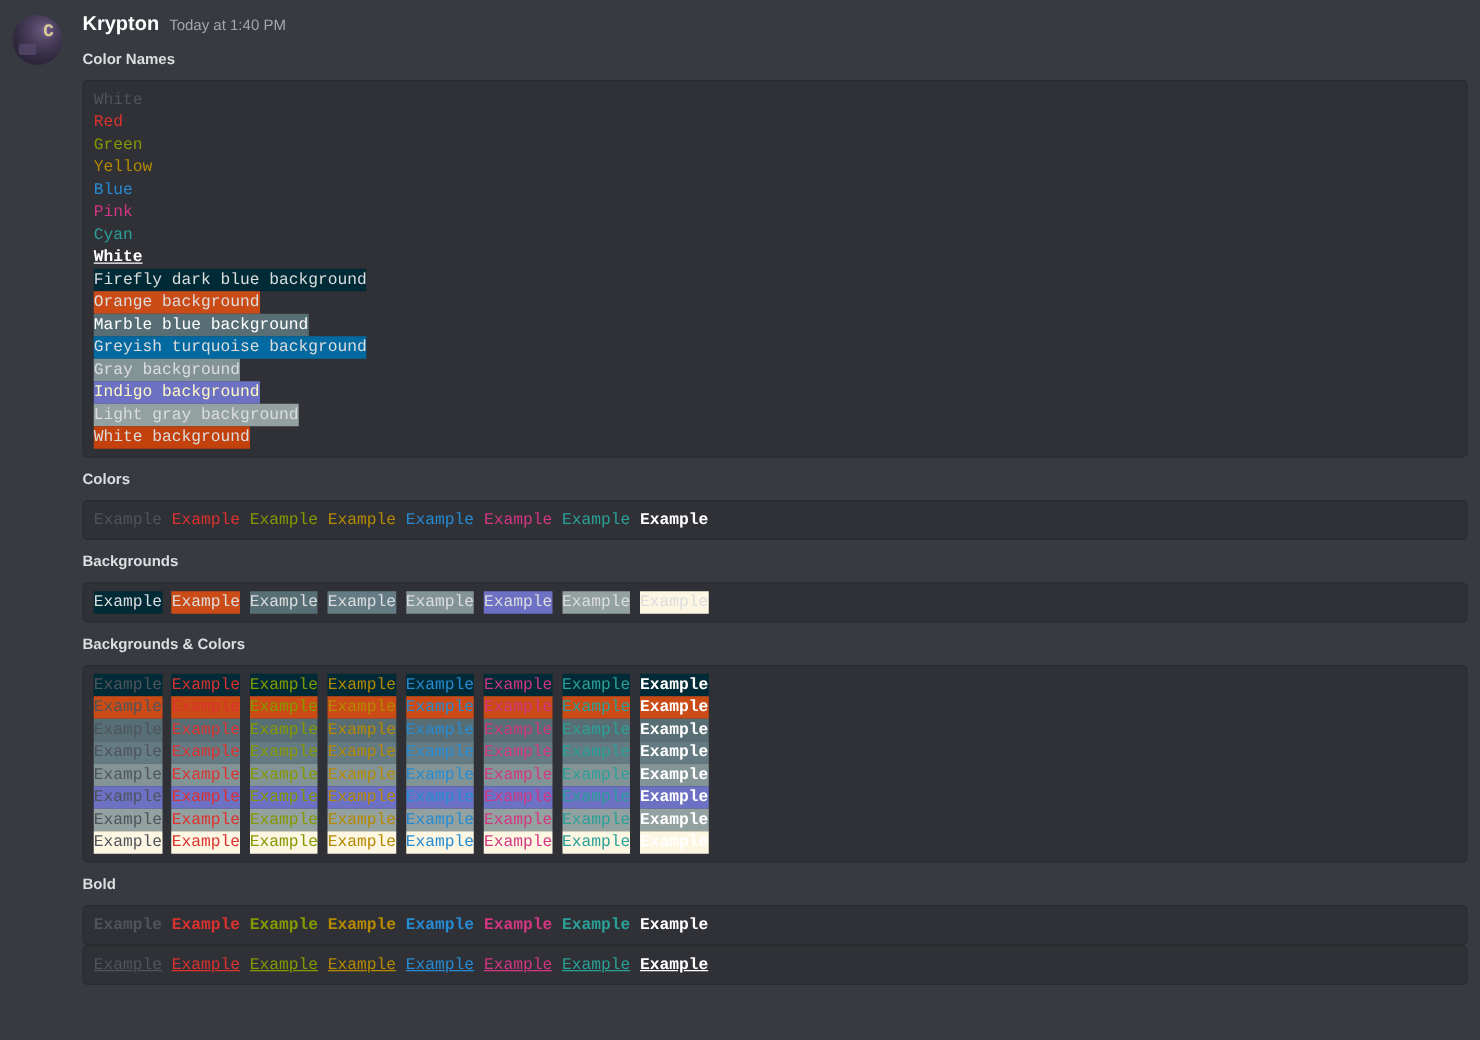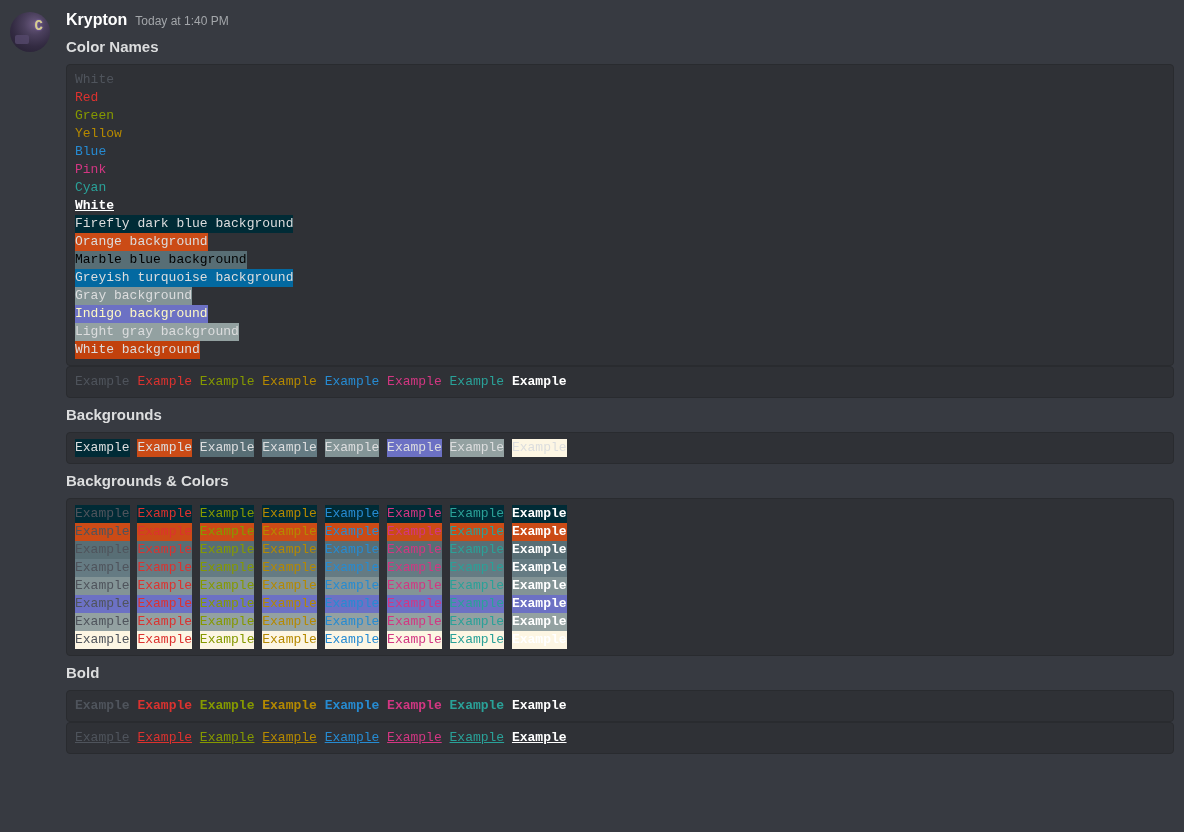--- a/index.html
+++ b/index.html
@@ -54,21 +54,21 @@
     font-size: 16px;
     cursor: pointer;
   }
   .timestamp {
     color: #a3a6aa;
     font-size: 12px;
   }
   .md-heading {
     color: #dcddde;
     font-weight: 700;
-    font-size: 15px;
+    font-size: 12px;
     line-height: 18px;
     margin: 8px 0;
   }
   pre.codeblock {
     background: #2f3136;
     border: 1px solid #292b2f;
     border-radius: 4px;
     padding: 6px 8px;
     font-family: "Liberation Mono", monospace;
     font-size: 13px;
@@ -103,27 +103,28 @@
     <pre class="codeblock"><span class="cell" style="color:#4f545c;">White</span>
 <span class="cell" style="color:#dc322f;">Red</span>
 <span class="cell" style="color:#859900;">Green</span>
 <span class="cell" style="color:#b58900;">Yellow</span>
 <span class="cell" style="color:#268bd2;">Blue</span>
 <span class="cell" style="color:#d33682;">Pink</span>
 <span class="cell" style="color:#2aa198;">Cyan</span>
 <span class="cell" style="color:#ffffff;font-weight:700;text-decoration:underline;">White</span>
 <span class="cell" style="background:#002b36;color:#dcddde;">Firefly dark blue background</span>
 <span class="cell" style="background:#cb4b16;color:#dcddde;">Orange background</span>
-<span class="cell" style="background:#586e75;color:#000000;">Marble blue background</span>
+<span class="cell" style="background:#586e75;color:#ffffff;">Marble blue background</span>
 <span class="cell" style="background:#0369a1;color:#dcddde;">Greyish turquoise background</span>
 <span class="cell" style="background:#839496;color:#dcddde;">Gray background</span>
 <span class="cell" style="background:#6c71c4;color:#fef9c3;">Indigo background</span>
 <span class="cell" style="background:#93a1a1;color:#dcddde;">Light gray background</span>
 <span class="cell" style="background:#c2410c;color:#dcddde;">White background</span></pre>
 
+    <div class="md-heading">Colors</div>
     <pre class="codeblock"><span class="cell" style="color:#4f545c;">Example</span> <span class="cell" style="color:#dc322f;">Example</span> <span class="cell" style="color:#859900;">Example</span> <span class="cell" style="color:#b58900;">Example</span> <span class="cell" style="color:#268bd2;">Example</span> <span class="cell" style="color:#d33682;">Example</span> <span class="cell" style="color:#2aa198;">Example</span> <span class="cell" style="color:#ffffff;font-weight:700;">Example</span></pre>
 
     <div class="md-heading">Backgrounds</div>
     <pre class="codeblock"><span class="cell" style="background:#002b36;color:#dcddde;">Example</span> <span class="cell" style="background:#cb4b16;color:#dcddde;">Example</span> <span class="cell" style="background:#586e75;color:#dcddde;">Example</span> <span class="cell" style="background:#657b83;color:#dcddde;">Example</span> <span class="cell" style="background:#839496;color:#dcddde;">Example</span> <span class="cell" style="background:#6c71c4;color:#dcddde;">Example</span> <span class="cell" style="background:#93a1a1;color:#dcddde;">Example</span> <span class="cell" style="background:#fdf6e3;color:#dcddde;">Example</span></pre>
 
     <div class="md-heading">Backgrounds &amp; Colors</div>
     <pre class="codeblock"><span class="cell" style="background:#002b36;color:#4f545c;">Example</span> <span class="cell" style="background:#002b36;color:#dc322f;">Example</span> <span class="cell" style="background:#002b36;color:#859900;">Example</span> <span class="cell" style="background:#002b36;color:#b58900;">Example</span> <span class="cell" style="background:#002b36;color:#268bd2;">Example</span> <span class="cell" style="background:#002b36;color:#d33682;">Example</span> <span class="cell" style="background:#002b36;color:#2aa198;">Example</span> <span class="cell" style="background:#002b36;color:#ffffff;font-weight:700;">Example</span>
 <span class="cell" style="background:#cb4b16;color:#4f545c;">Example</span> <span class="cell" style="background:#cb4b16;color:#dc322f;">Example</span> <span class="cell" style="background:#cb4b16;color:#859900;">Example</span> <span class="cell" style="background:#cb4b16;color:#b58900;">Example</span> <span class="cell" style="background:#cb4b16;color:#268bd2;">Example</span> <span class="cell" style="background:#cb4b16;color:#d33682;">Example</span> <span class="cell" style="background:#cb4b16;color:#2aa198;">Example</span> <span class="cell" style="background:#cb4b16;color:#ffffff;font-weight:700;">Example</span>
 <span class="cell" style="background:#586e75;color:#4f545c;">Example</span> <span class="cell" style="background:#586e75;color:#dc322f;">Example</span> <span class="cell" style="background:#586e75;color:#859900;">Example</span> <span class="cell" style="background:#586e75;color:#b58900;">Example</span> <span class="cell" style="background:#586e75;color:#268bd2;">Example</span> <span class="cell" style="background:#586e75;color:#d33682;">Example</span> <span class="cell" style="background:#586e75;color:#2aa198;">Example</span> <span class="cell" style="background:#586e75;color:#ffffff;font-weight:700;">Example</span>
 <span class="cell" style="background:#657b83;color:#4f545c;">Example</span> <span class="cell" style="background:#657b83;color:#dc322f;">Example</span> <span class="cell" style="background:#657b83;color:#859900;">Example</span> <span class="cell" style="background:#657b83;color:#b58900;">Example</span> <span class="cell" style="background:#657b83;color:#268bd2;">Example</span> <span class="cell" style="background:#657b83;color:#d33682;">Example</span> <span class="cell" style="background:#657b83;color:#2aa198;">Example</span> <span class="cell" style="background:#657b83;color:#ffffff;font-weight:700;">Example</span>

